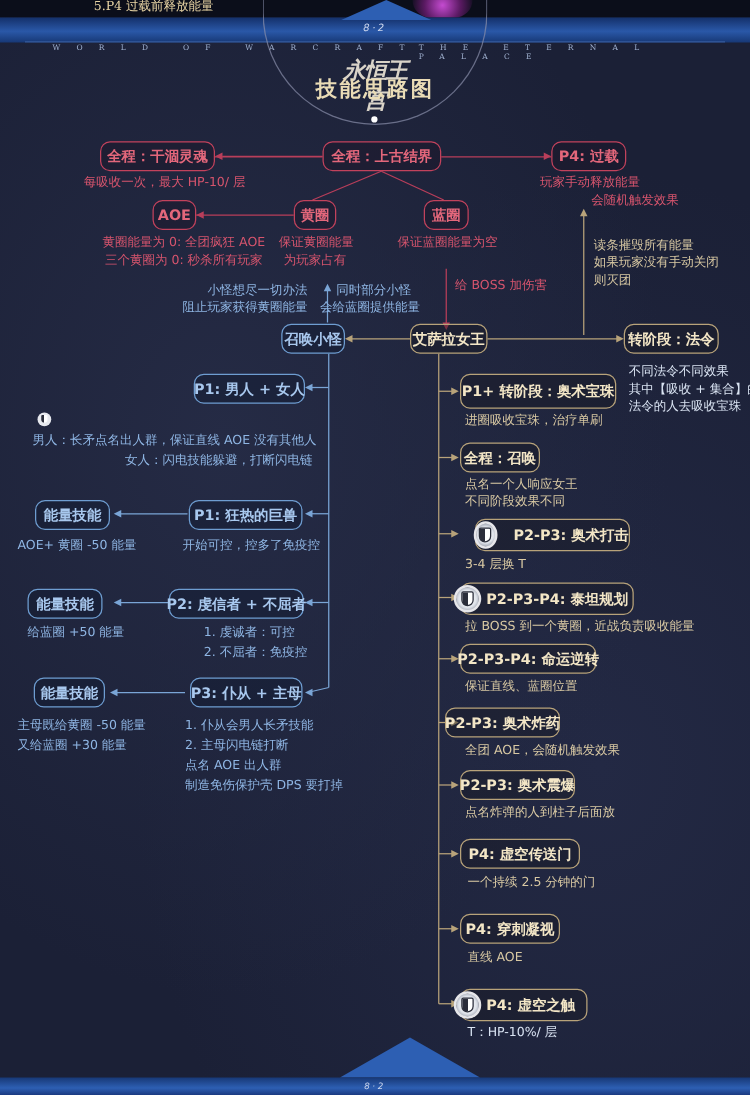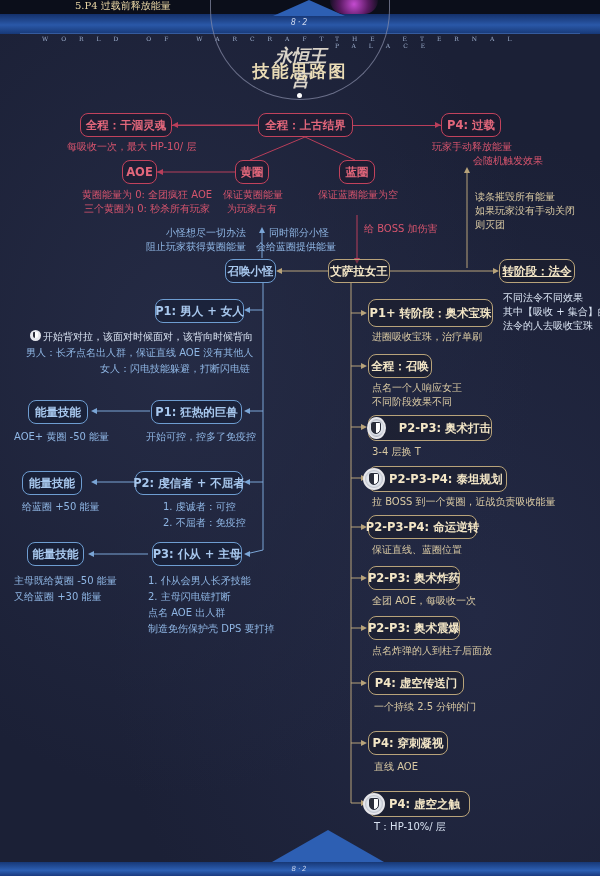--- a/index.html
+++ b/index.html
@@ -170,31 +170,31 @@
 <div class="t tb" style="left:146px;top:240px;">阻止玩家获得黄圈能量</div>
 <div class="t tb" style="left:269px;top:226px;">同时部分小怪</div>
 <div class="t tb" style="left:256px;top:240px;">会给蓝圈提供能量</div>
 
 <div class="box blue" style="left:225px;top:259px;width:51px;height:24px;">
     <span>召唤小怪</span>
   </div>
 <div class="box gold" style="left:328px;top:259px;width:62px;height:24px;">
     <span>艾萨拉女王</span>
   </div>
-<div class="box gold" style="left:499px;top:259px;width:76px;height:24px;text-decoration:underline;">
+<div class="box gold" style="left:499px;top:259px;width:76px;height:24px;">
     <span>转阶段：法令</span>
   </div>
 <div class="t tw" style="left:503px;top:291px;">不同法令不同效果</div>
 <div class="t tw" style="left:503px;top:305px;">其中【吸收 + 集合】的</div>
 <div class="t tw" style="left:503px;top:319px;">法令的人去吸收宝珠</div>
 
 <div class="box blue" style="left:155px;top:299px;width:89px;height:24px;">
     <span>P1: 男人 + 女人</span>
   </div>
-<div class="t tw" style="left:30px;top:330px;"><span class="small-shield"></span><span>开始背对拉，该面对时候面对，该背向时候背向</span></div>
+<div class="t tw" style="left:30px;top:330px;"><span class="small-shield"></span></div>
 <div class="t tb" style="left:26px;top:346px;">男人：长矛点名出人群，保证直线 AOE 没有其他人</div>
 <div class="t tb" style="left:100px;top:362px;">女人：闪电技能躲避，打断闪电链</div>
 
 <div class="box blue" style="left:151px;top:400px;width:91px;height:24px;">
     <span>P1: 狂热的巨兽</span>
   </div>
 <div class="t tb" style="left:146px;top:430px;">开始可控，控多了免疫控</div>
 <div class="box blue" style="left:28px;top:400px;width:60px;height:24px;">
     <span>能量技能</span>
   </div>
@@ -227,45 +227,45 @@
     <span>P1+ 转阶段：奥术宝珠</span>
   </div>
 <div class="t tg" style="left:372px;top:330px;">进圈吸收宝珠，治疗单刷</div>
 
 <div class="box gold" style="left:368px;top:354px;width:64px;height:24px;align-items:center;">
     <span>全程：召唤</span>
   </div>
 <div class="t tg" style="left:372px;top:381px;">点名一个人响应女王</div>
 <div class="t tg" style="left:372px;top:395px;">不同阶段效果不同</div>
 
-<div class="box gold" style="left:368px;top:415px;width:124px;height:26px;justify-content:flex-start;padding-left:4px;gap:13px;">
+<div class="box gold" style="left:380px;top:415px;width:124px;height:26px;justify-content:flex-start;padding-left:4px;gap:13px;">
     <span class="shield">
       <span class="shield-inner"></span>
     </span>
     <span>P2-P3: 奥术打击</span>
   </div>
 <div class="t tg" style="left:372px;top:445px;">3-4 层换 T</div>
 
 <div class="box gold" style="left:368px;top:466px;width:139px;height:26px;justify-content:flex-start;padding-left:0;">
     <span class="shield">
       <span class="shield-inner"></span>
     </span>
     <span>P2-P3-P4: 泰坦规划</span>
   </div>
 <div class="t tg" style="left:372px;top:495px;">拉 BOSS 到一个黄圈，近战负责吸收能量</div>
 
 <div class="box gold" style="left:368px;top:515px;width:109px;height:24px;">
     <span>P2-P3-P4: 命运逆转</span>
   </div>
 <div class="t tg" style="left:372px;top:543px;">保证直线、蓝圈位置</div>
 
-<div class="box gold" style="left:368px;top:566px;width:92px;height:24px;">
+<div class="box gold" style="left:356px;top:566px;width:92px;height:24px;">
     <span>P2-P3: 奥术炸药</span>
   </div>
-<div class="t tg" style="left:372px;top:594px;">全团 AOE，每吸收一次</div>
+<div class="t tg" style="left:372px;top:594px;">全团 AOE，会随机触发效果</div>
 
 <div class="box gold" style="left:368px;top:616px;width:92px;height:24px;">
     <span>P2-P3: 奥术震爆</span>
   </div>
 <div class="t tg" style="left:372px;top:644px;">点名炸弹的人到柱子后面放</div>
 
 <div class="box gold" style="left:368px;top:671px;width:96px;height:24px;">
     <span>P4: 虚空传送门</span>
   </div>
 <div class="t tg" style="left:374px;top:700px;">一个持续 2.5 分钟的门</div>

